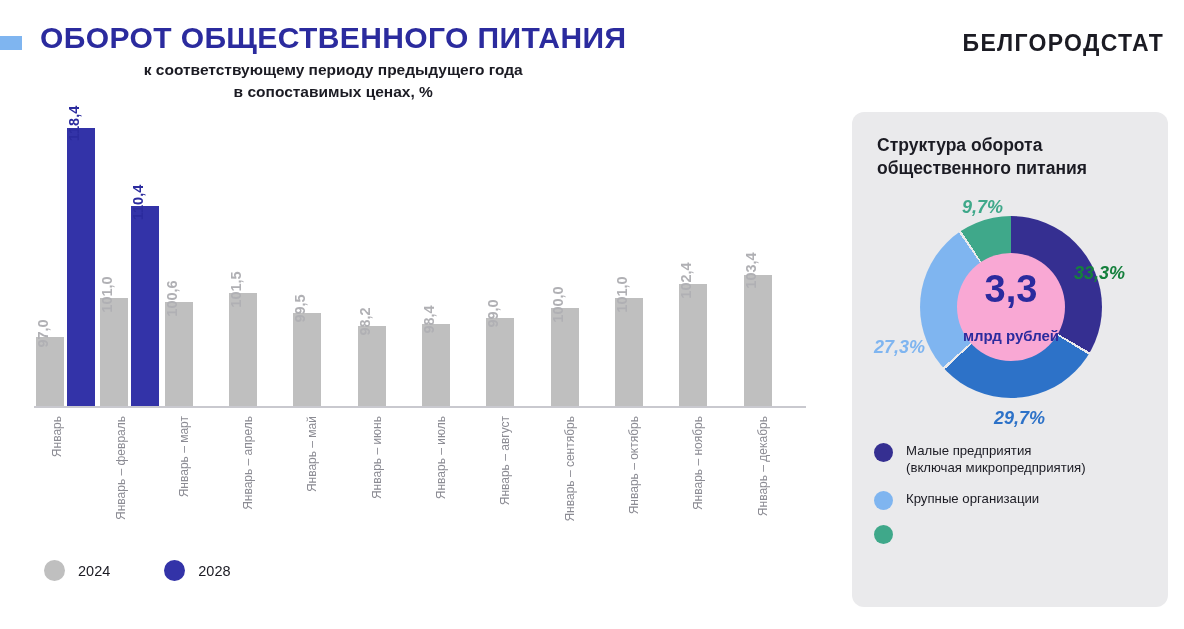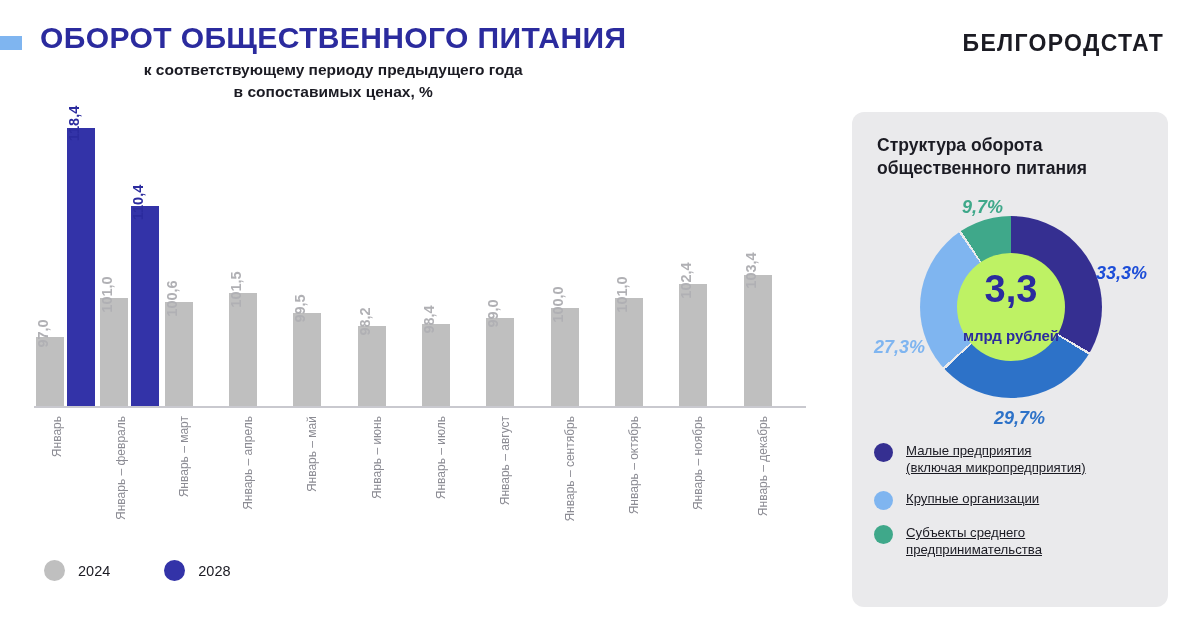--- a/index.html
+++ b/index.html
@@ -178,21 +178,21 @@
     position: absolute;
     inset: 0;
     border-radius: 50%;
   }
   .donut-hole {
     position: absolute;
     left: 50%; top: 50%;
     transform: translate(-50%, -50%);
     width: 108px; height: 108px;
     border-radius: 50%;
-    background: #bef264;
+    background: #f9a8d4;
     display: flex;
     flex-direction: column;
     align-items: center;
     justify-content: center;
   }
   .donut-center-value {
     font-size: 38px;
     font-weight: bold;
     color: #2b2b9e;
     line-height: .95;
@@ -205,36 +205,35 @@
     line-height: 1;
   }
   .pct {
     position: absolute;
     font-size: 18px;
     font-weight: bold;
     white-space: nowrap;
     line-height: 1;
     font-style: italic;
   }
-  .pct-small  { left: 244px; top: 152px; color: #1d4ed8; }
+  .pct-small  { left: 222px; top: 152px; color: #15803d; }
   .pct-ip     { left: 142px; top: 297px; color: #2d72c8; }
   .pct-large  { left: 14px;  top: 226px; color: #7fb5f0; margin-left: 8px; }
   .pct-medium { left: 110px; top: 86px;  color: #3fa88a; }
 
   .donut-legend {
     position: absolute;
     left: 22px; top: 330px;
     width: 282px;
   }
   .dl-item {
     display: flex;
     align-items: flex-start;
     gap: 13px;
     margin-bottom: 14px;
-    text-decoration: underline;
   }
   .dl-dot {
     width: 19px; height: 19px;
     border-radius: 50%;
     flex: 0 0 auto;
     margin-top: 1px;
   }
   .dl-text {
     font-size: 13.2px;
     color: #1b1b23;
@@ -405,19 +404,15 @@
         </span>
       </div>
       <div class="dl-item">
         <span class="dl-dot" style="background: rgb(127, 181, 240);"></span>
         <span class="dl-text">
           <div>Крупные организации</div>
         </span>
       </div>
       <div class="dl-item">
         <span class="dl-dot" style="background: rgb(63, 168, 138);"></span>
-        <span class="dl-text">
-          <div>Субъекты среднего</div>
-          <div>предпринимательства</div>
-        </span>
       </div>
     </div>
 </div>
 
 </body></html>

